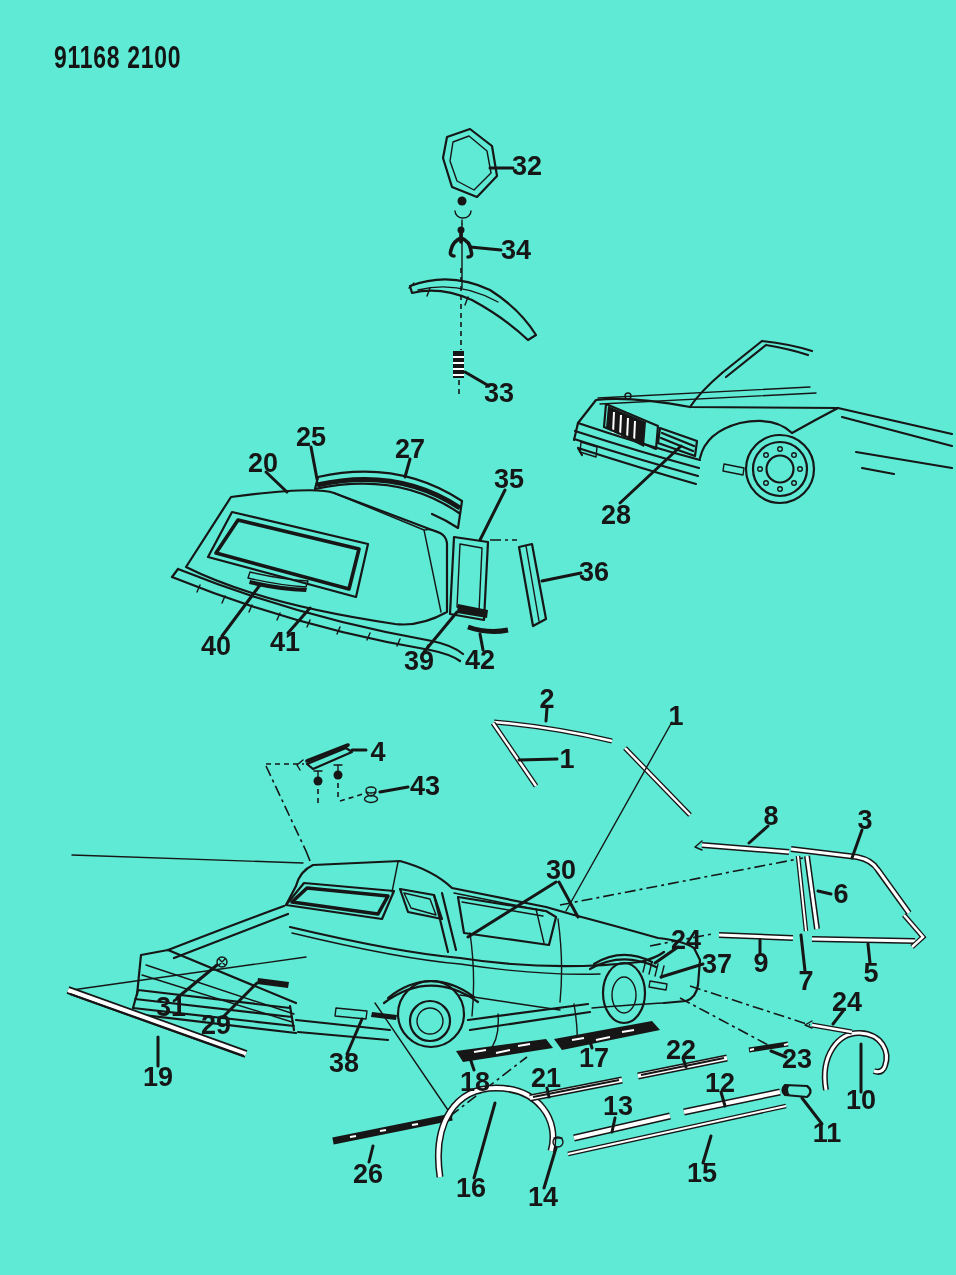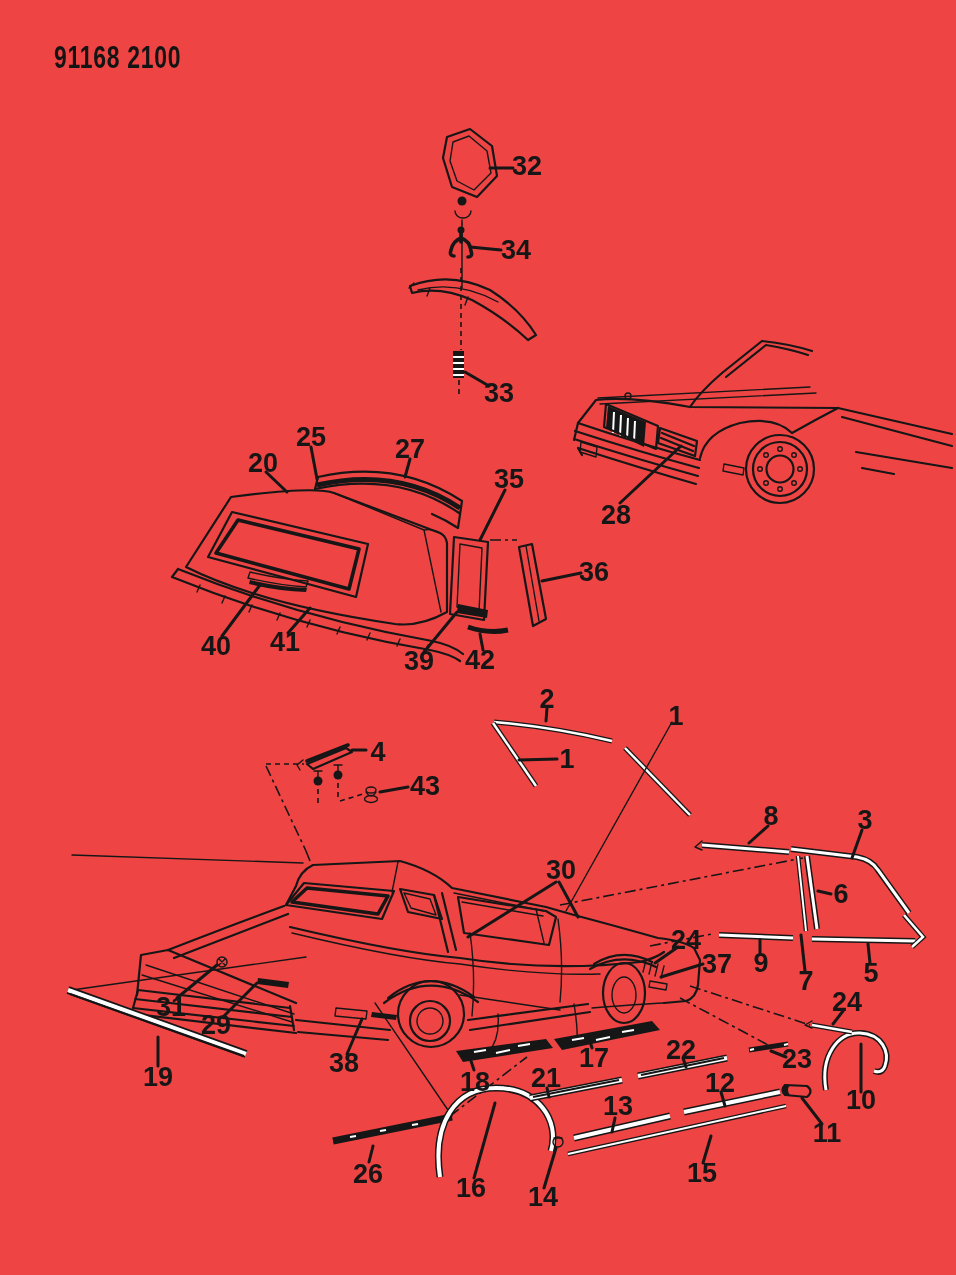--- a/index.html
+++ b/index.html
@@ -1,16 +1,16 @@
 <!DOCTYPE html>
 <html><head>
 <meta charset="utf-8">
 <style>
   html,body{margin:0;padding:0;background:#e8e8e8;}
-  .page{position:relative;width:956px;height:1275px;background:#ef4444;overflow:hidden;
+  .page{position:relative;width:956px;height:1275px;background:#5eead4;overflow:hidden;
         font-family:"Liberation Sans",sans-serif;}
   .drawing-number{position:absolute;left:54px;top:40px;font-weight:700;font-size:31px;
         color:#141414;letter-spacing:1px;transform:scaleX(0.74);transform-origin:left top;
         white-space:nowrap;}
   svg{position:absolute;left:0;top:0;}
   
   .s   {fill:none;stroke:#161616;stroke-width:2.2;stroke-linecap:round;stroke-linejoin:round;}
   .t   {stroke-width:1.4;}
   .w3  {stroke-width:3.6;}
   .lead{fill:none;stroke:#161616;stroke-width:3;stroke-linecap:round;}

